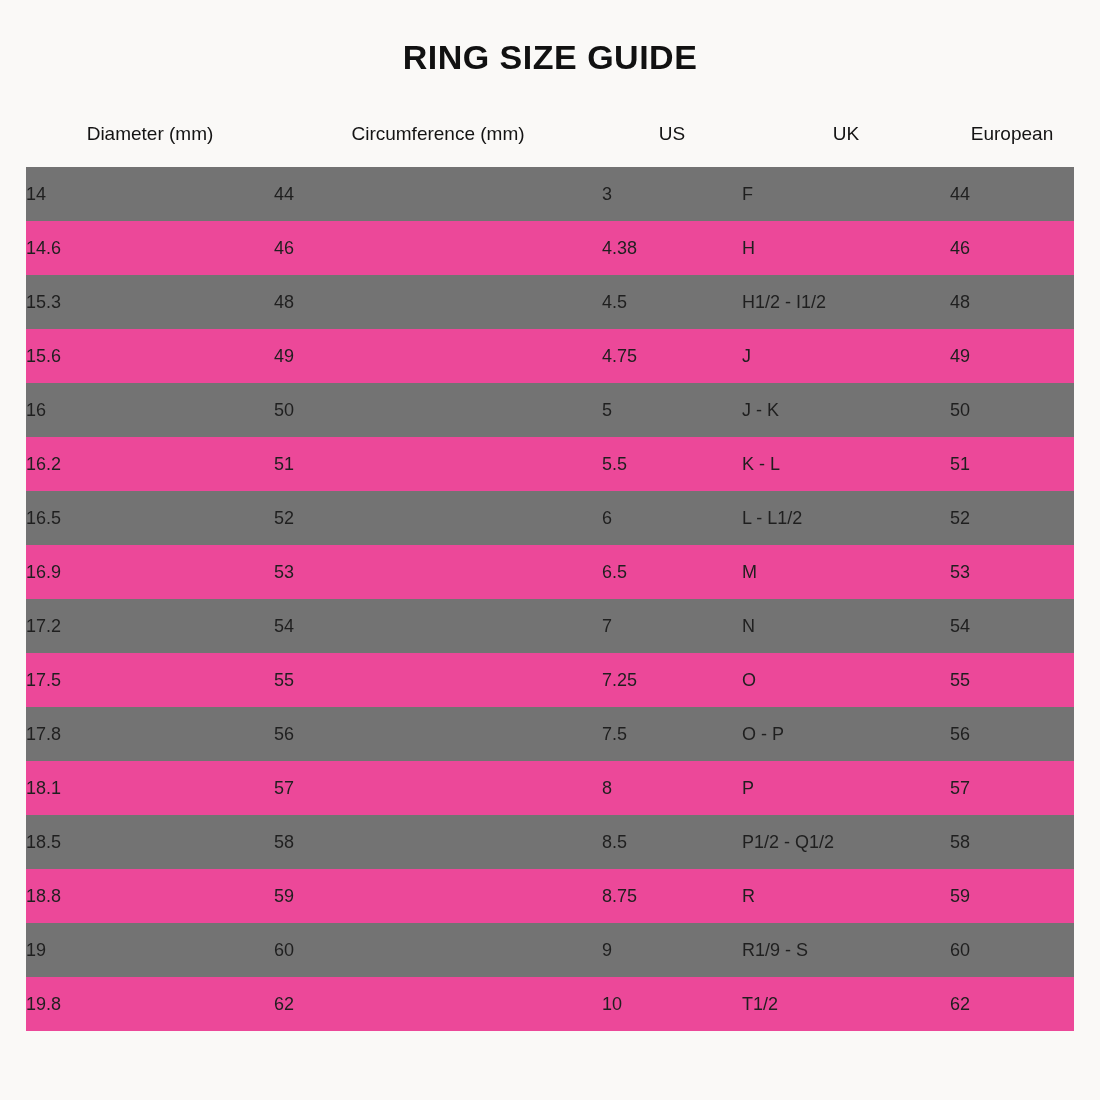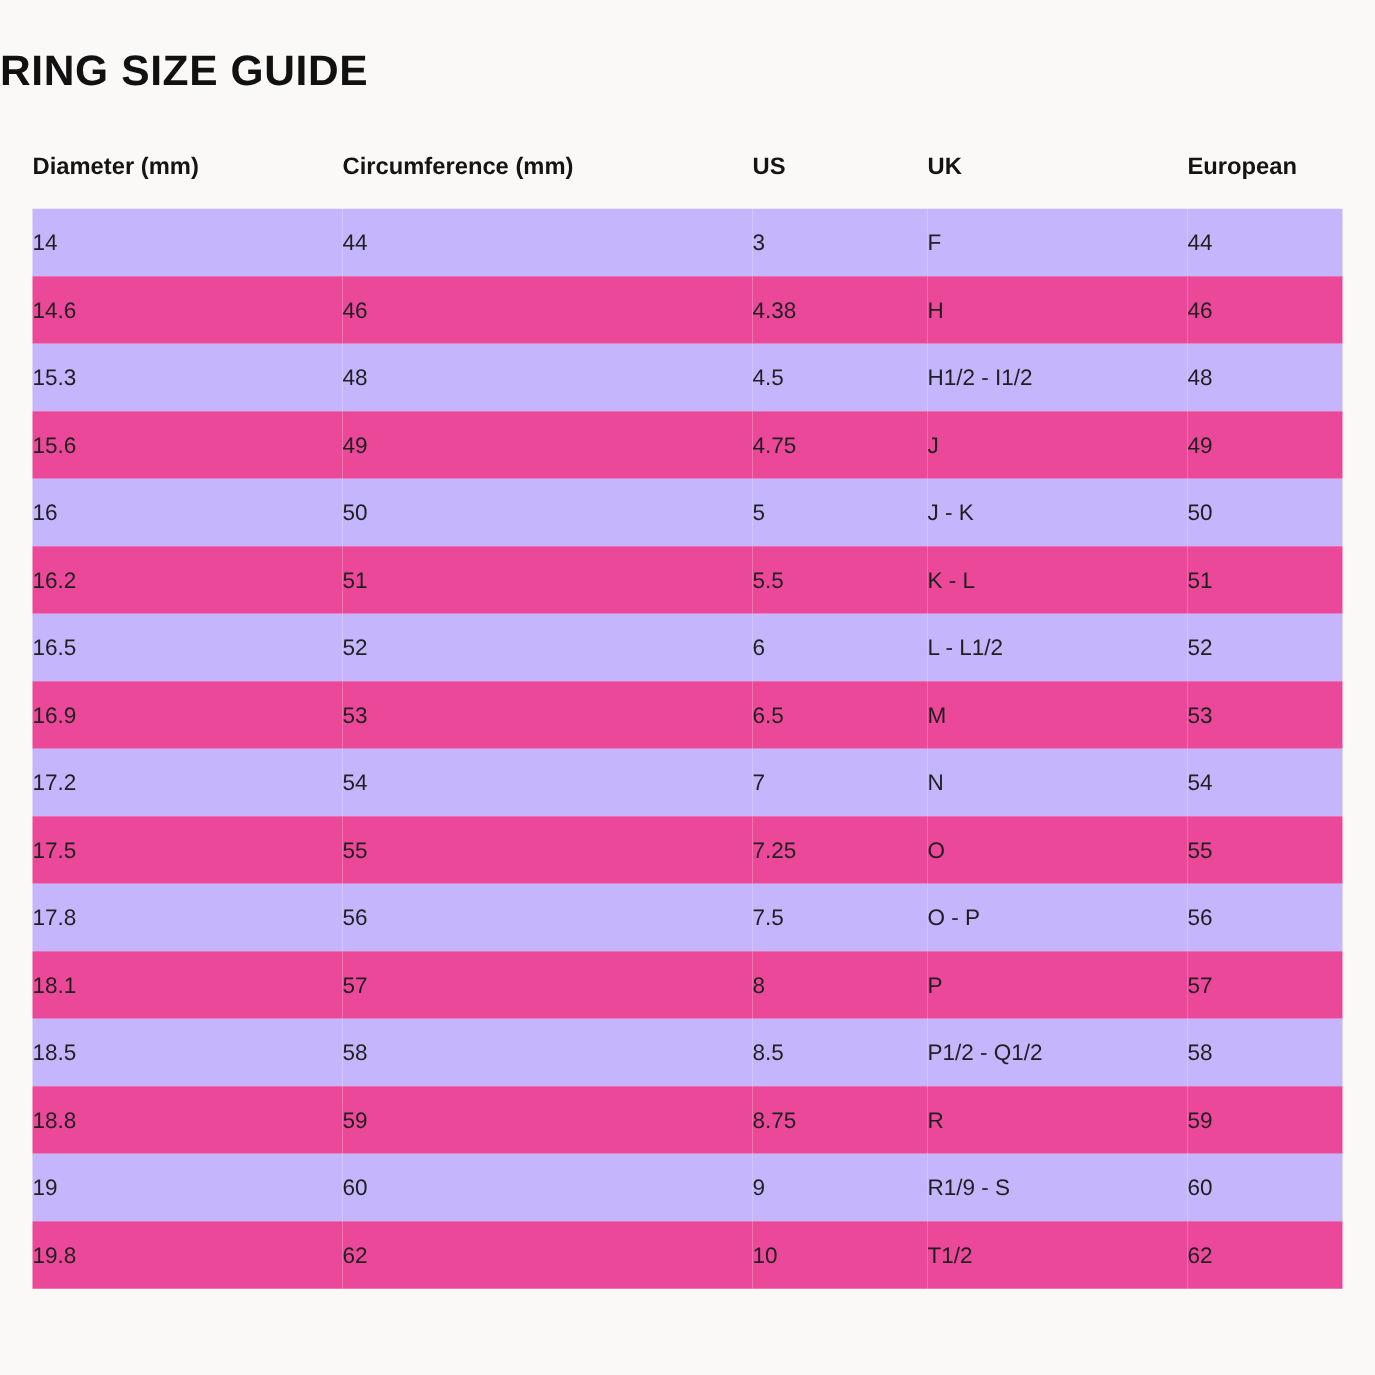--- a/index.html
+++ b/index.html
@@ -15,54 +15,54 @@
     overflow: hidden;
   }
   .page {
     width: 1100px;
     height: 1100px;
     box-sizing: border-box;
     padding: 0;
     background: #faf9f7;
   }
   .title {
-    text-align: left;
+    text-align: center;
     font-size: 34px;
     font-weight: bold;
     letter-spacing: 0.5px;
     margin: 38px 0 0 0;
     color: #111111;
   }
   .table-wrap {
     margin-top: 46px;
     padding: 0 26px;
   }
   table.size-table {
     width: 1048px;
     border-collapse: collapse;
     table-layout: fixed;
   }
   table.size-table th {
-    text-align: left;
+    text-align: center;
     font-size: 19px;
-    font-weight: bold;
+    font-weight: normal;
     color: #141414;
     padding: 0 0 22px 0;
   }
   table.size-table td {
     text-align: left;
     font-size: 18px;
     font-weight: normal;
     color: #1f1f1f;
     height: 54px;
     padding: 0;
     vertical-align: middle;
   }
   table.size-table tbody tr.shaded {
-    background: #c4b5fd;
+    background: #737373;
   }
   table.size-table tbody tr.plain {
     background: #ec4899;
   }
   th.c0, td.c0 { width: 248px; padding-left: 10px; }
   th.c1, td.c1 { width: 328px; padding-left: 4px; }
   th.c2, td.c2 { width: 140px; padding-left: 4px; }
   th.c3, td.c3 { width: 208px; padding-left: 4px; }
   th.c4, td.c4 { width: 124px; padding-left: 4px; }
 </style>

